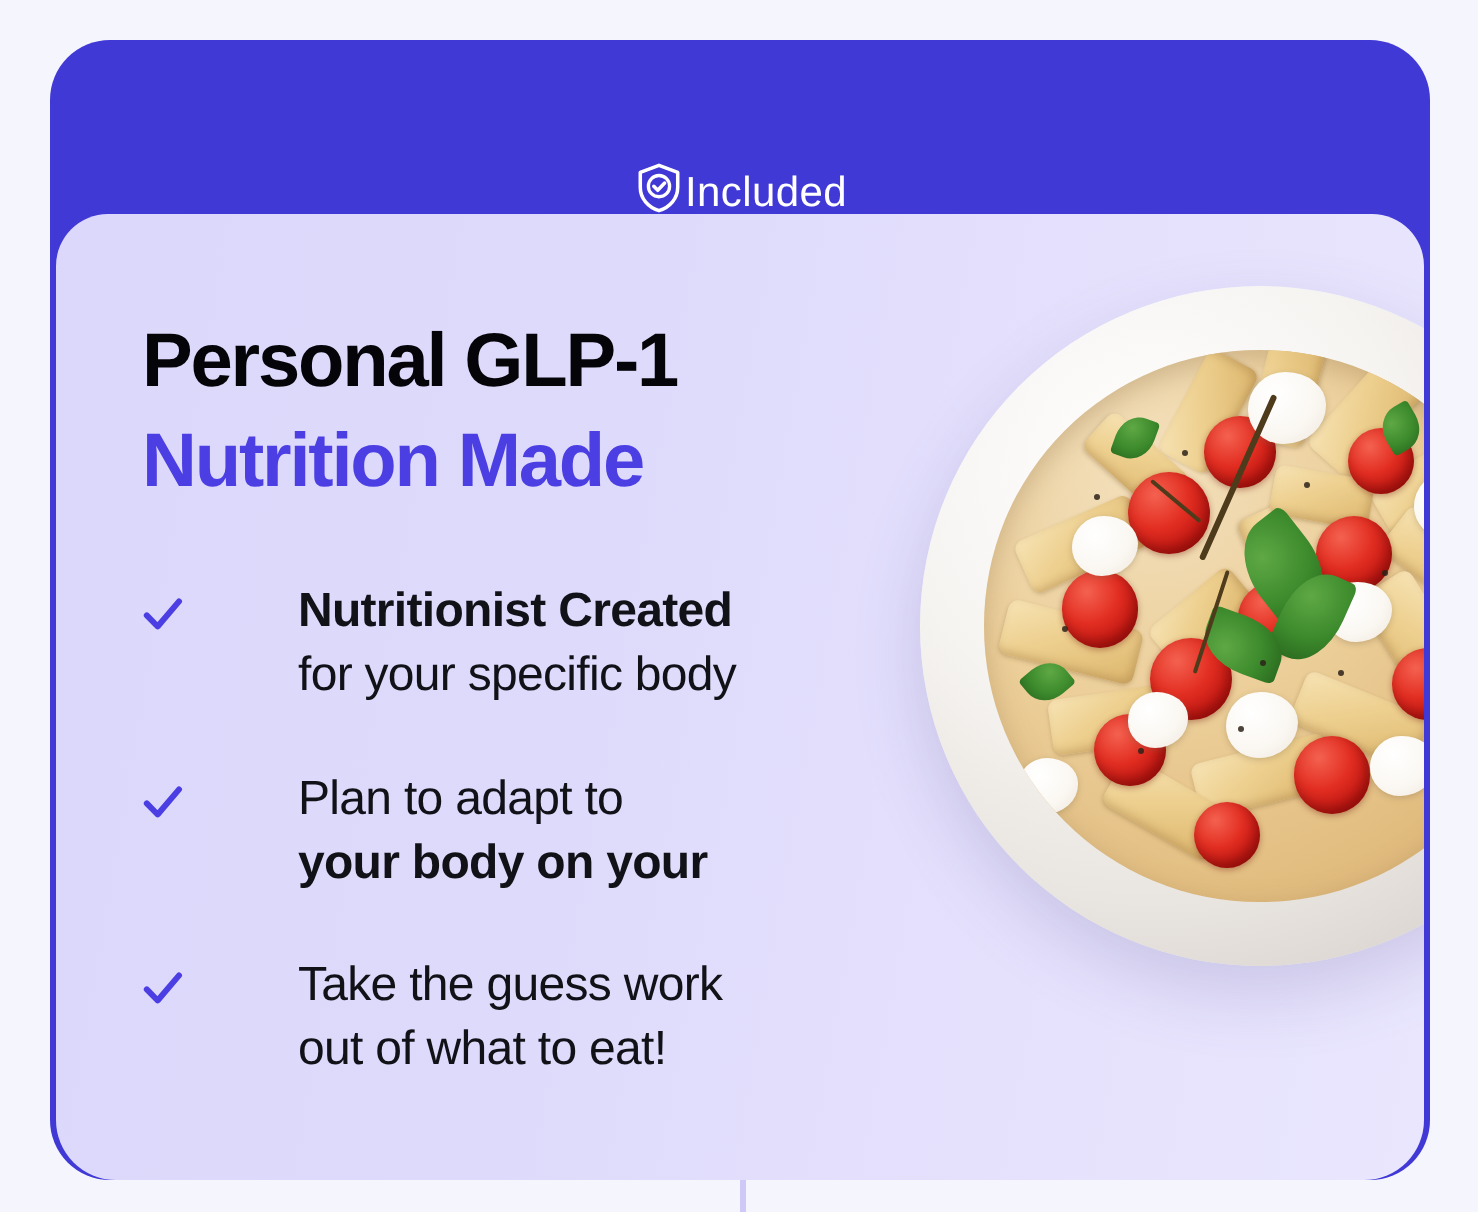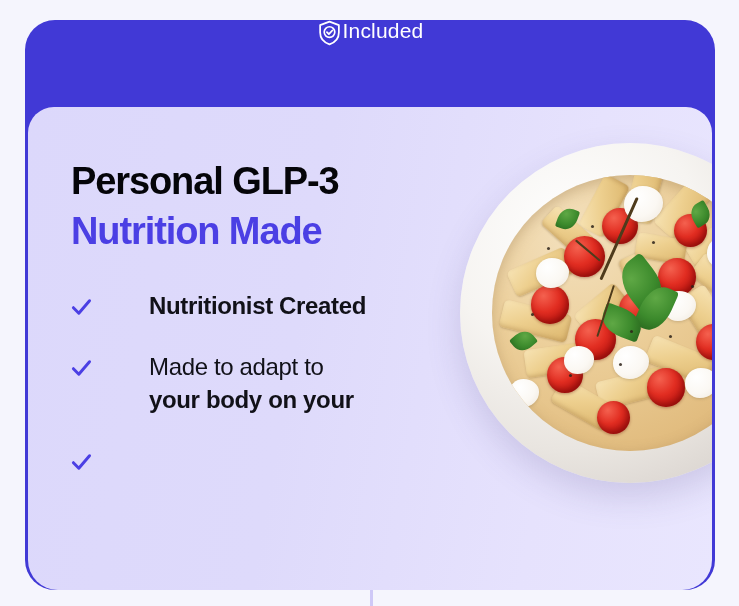--- a/index.html
+++ b/index.html
@@ -35,21 +35,21 @@
   }
 
   
   .card-header {
     position: absolute;
     left: 0;
     top: 0;
     width: 100%;
     height: 87px;
     display: flex;
-    align-items: flex-start;
+    align-items: flex-end;
     justify-content: center;
     gap: 1px;
   }
 
   .shield-icon {
     width: 25px;
     height: 26px;
     display: block;
     flex: 0 0 auto;
   }
@@ -298,51 +298,53 @@
             <div class="pepper" style="left:14%;top:50%;"></div>
 
             <div class="pepper" style="left:50%;top:56%;"></div>
           </div>
         </div>
       </div>
 
       <div class="content">
 
         <h1 class="title">
-          <span>Personal GLP-3</span><br>
+          <span>Personal GLP-1</span><br>
           <span class="accent">Nutrition Made</span>
         </h1>
 
         <ul class="benefits">
 
           <li class="benefit">
             <svg class="check-icon" viewBox="0 0 22 22" fill="none">
               <path d="M2.5 11.2 8.2 17 19.4 3.9" stroke="#4b3fe4" stroke-width="3.1" stroke-linecap="round" stroke-linejoin="round"></path>
             </svg>
             <div class="benefit-text">
               <span class="strong">Nutritionist Created</span><br>
+              <span>for your specific body</span>
             </div>
           </li>
 
           <li class="benefit">
             <svg class="check-icon" viewBox="0 0 22 22" fill="none">
               <path d="M2.5 11.2 8.2 17 19.4 3.9" stroke="#4b3fe4" stroke-width="3.1" stroke-linecap="round" stroke-linejoin="round"></path>
             </svg>
             <div class="benefit-text">
-              <span>Made to adapt to</span><br>
+              <span>Plan to adapt to</span><br>
               <span class="strong">your body on your</span>
             </div>
           </li>
 
           <li class="benefit">
             <svg class="check-icon" viewBox="0 0 22 22" fill="none">
               <path d="M2.5 11.2 8.2 17 19.4 3.9" stroke="#4b3fe4" stroke-width="3.1" stroke-linecap="round" stroke-linejoin="round"></path>
             </svg>
             <div class="benefit-text">
-              <br>
+              <span>Take the guess work</span><br>
+              <span>out of what to eat!</span>
             </div>
           </li>
 
         </ul>
       </div>
     </div>
   </div>
 
   <div class="connector"></div>
 </div>

